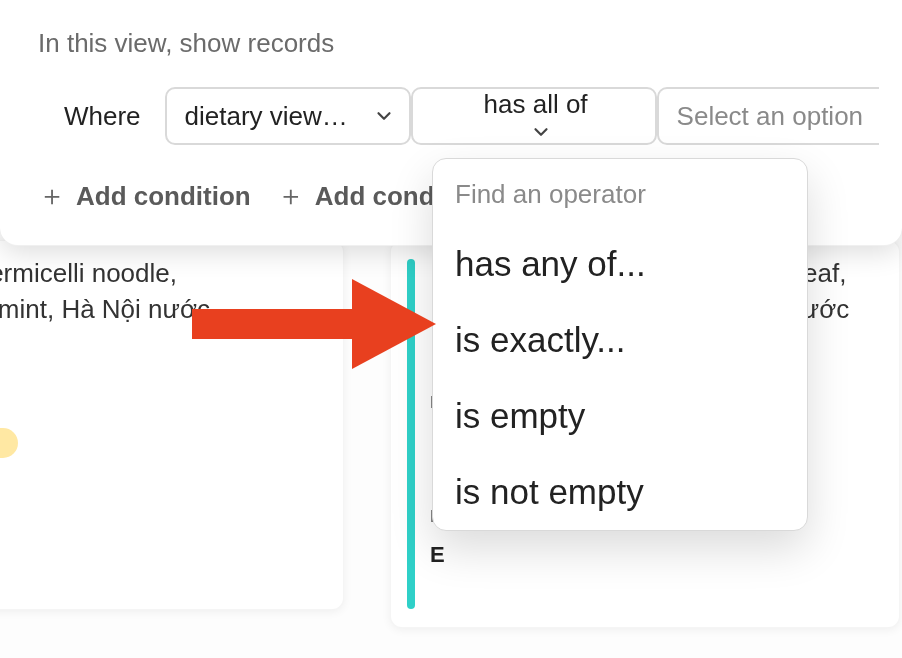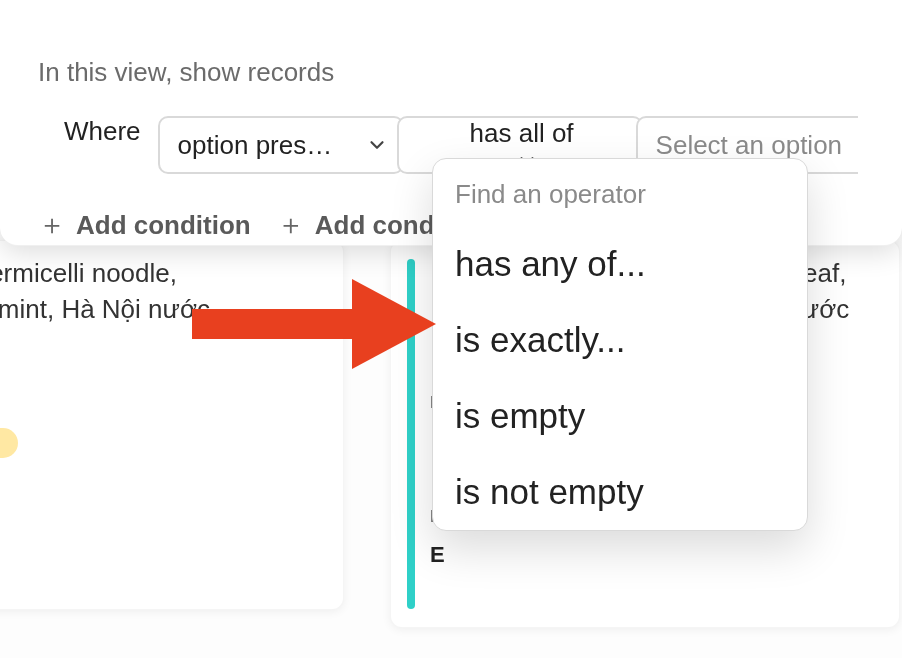--- a/index.html
+++ b/index.html
@@ -43,24 +43,24 @@
   
   .filter-panel {
     position: absolute; left: 0; top: 0; right: 0;
     height: 246px; background: #fff;
     border-bottom: 1px solid rgba(0,0,0,0.06);
     box-shadow: 0 6px 28px rgba(0,0,0,0.14);
     border-radius: 0 0 18px 18px;
     padding: 28px 0 0 38px;
   }
   .panel-title {
-    font-size: 26px; color: #6b6b6b; margin-bottom: 28px; margin-top: 29px;
+    font-size: 26px; color: #6b6b6b; margin-bottom: 28px;
   }
 
-  .row { display: flex; align-items: flex-start; gap: 7px; }
+  .row { display: flex; align-items: center; gap: 14px; }
   .where-label { font-size: 26px; color: #222; margin: 0 10px 0 26px; }
 
   .dropdown {
     display: inline-flex; align-items: center; justify-content: space-between;
     height: 58px; border: 2px solid #d9d9d9; border-radius: 10px;
     padding: 0 14px 0 18px; font-size: 26px; color: #222;
     background: #fff; cursor: pointer;
   }
   .dd-field { width: 246px; }
   .dd-op    { width: 246px; }
@@ -126,21 +126,21 @@
   <div class="tiny-f">F</div>
   <div class="tiny-e">E</div>
 
   <div class="filter-panel">
     <div class="panel-title">In this view, show records</div>
 
     <div class="row">
       <span class="where-label">Where</span>
 
       <div class="dropdown dd-field">
-        <span class="dd-text">option pres…</span>
+        <span class="dd-text">dietary view…</span>
         <span class="chev">
           <svg width="22" height="22" viewBox="0 0 24 24" fill="none">
               <path d="M6 9l6 6 6-6" stroke="#444" stroke-width="2.4" stroke-linecap="round" stroke-linejoin="round"></path>
             </svg>
         </span>
       </div>
 
       <div class="dropdown dd-op" style="margin-left:-14px;flex-direction:column;">
         <span class="dd-text">has all of</span>
         <span class="chev">

